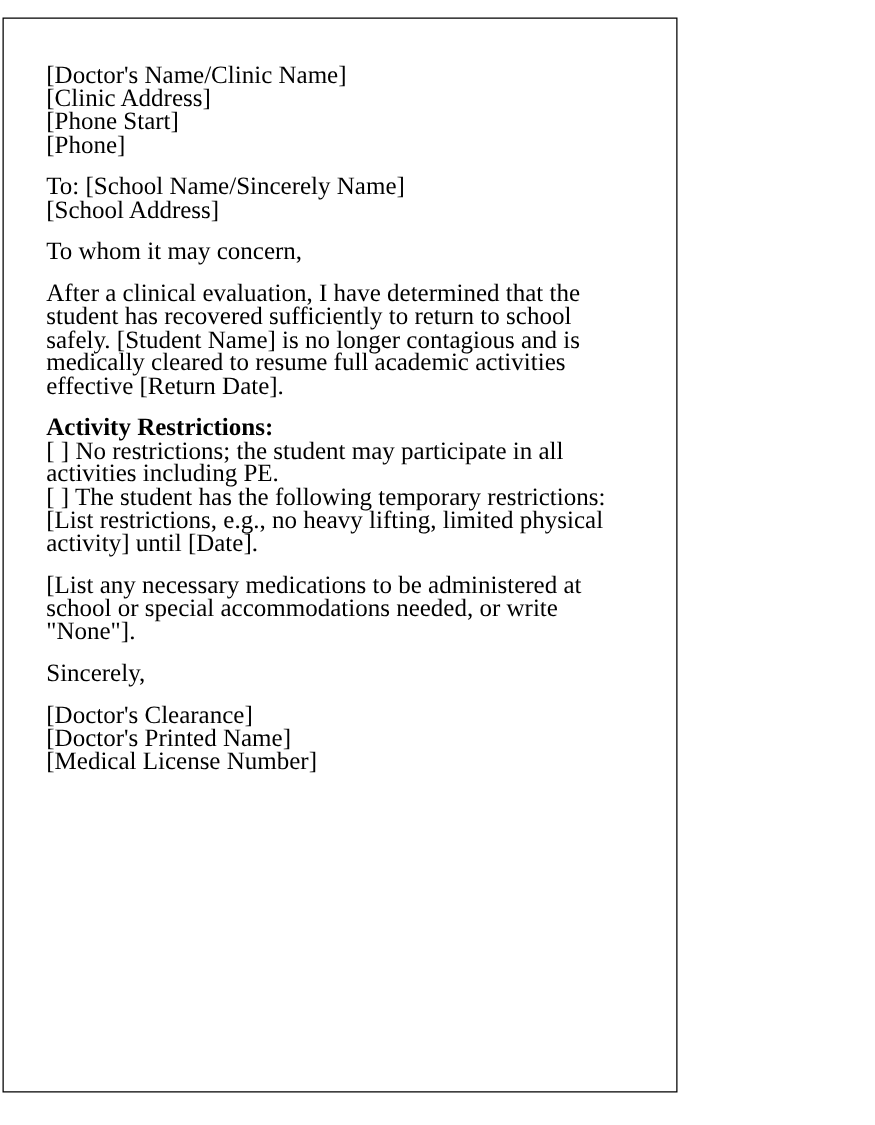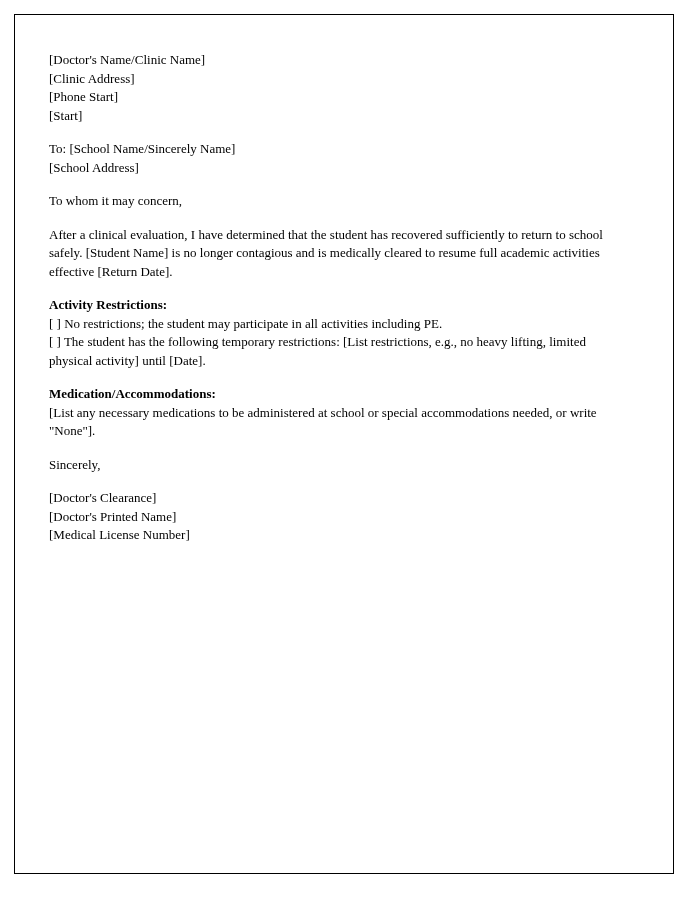--- a/index.html
+++ b/index.html
@@ -4,30 +4,30 @@
 <style>
   html, body {
     margin: 0;
     padding: 0;
     background: #ffffff;
     width: 700px;
     height: 900px;
   }
   .page {
     position: absolute;
-    left: 14px;
+    left: 2px;
     top: 14px;
-    width: 660px;
+    width: 540px;
     height: 860px;
     box-sizing: border-box;
     border: 1px solid #000000;
     background: #ffffff;
     padding: 36px 44px 0 34px;
     font-family: "Liberation Serif", "DejaVu Serif", serif;
-    font-size: 13px;
+    font-size: 20px;
     line-height: 18.5px;
     color: #000000;
   }
   .para {
     margin: 0 0 15px 0;
   }
   .line {
     margin: 0;
   }
   .bold {
@@ -36,42 +36,41 @@
 </style>
 </head>
 <body>
 
 <div class="page">
 
   <div class="para">
     <p class="line">[Doctor's Name/Clinic Name]</p>
     <p class="line">[Clinic Address]</p>
     <p class="line">[Phone Start]</p>
-    <p class="line">[Start]</p>
+    <p class="line">[Phone]</p>
   </div>
 
   <div class="para">
     <p class="line">To: [School Name/Sincerely Name]</p>
     <p class="line">[School Address]</p>
   </div>
 
 
   <p class="para">To whom it may concern,</p>
 
 
   <p class="para">After a clinical evaluation, I have determined that the student has recovered sufficiently to return to school safely. [Student Name] is no longer contagious and is medically cleared to resume full academic activities effective [Return Date].</p>
 
   <div class="para">
     <p class="line bold">Activity Restrictions:</p>
     <p class="line">[ ] No restrictions; the student may participate in all activities including PE.</p>
     <p class="line">[ ] The student has the following temporary restrictions: [List restrictions, e.g., no heavy lifting, limited physical activity] until [Date].</p>
   </div>
 
   <div class="para">
-    <p class="line bold">Medication/Accommodations:</p>
     <p class="line">[List any necessary medications to be administered at school or special accommodations needed, or write "None"].</p>
   </div>
 
 
   <p class="para">Sincerely,</p>
 
   <div class="para">
     <p class="line">[Doctor's Clearance]</p>
     <p class="line">[Doctor's Printed Name]</p>
     <p class="line">[Medical License Number]</p>

